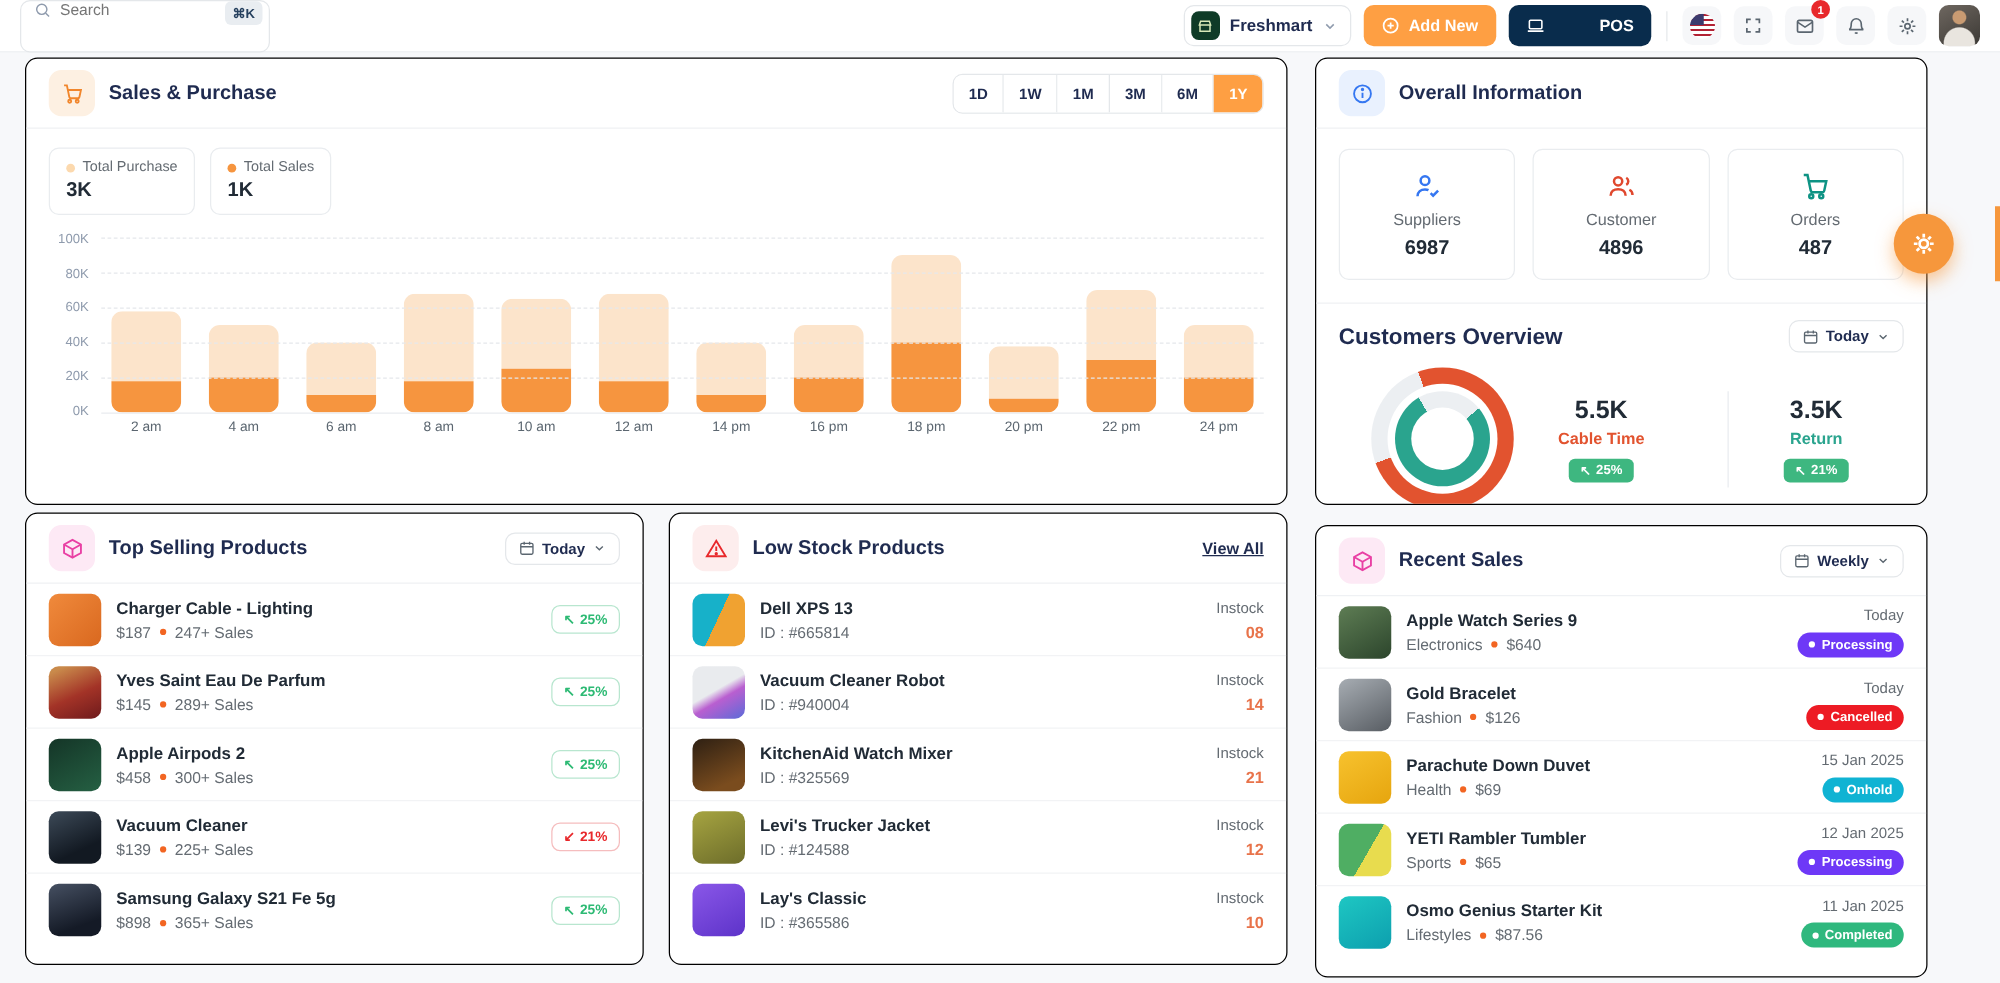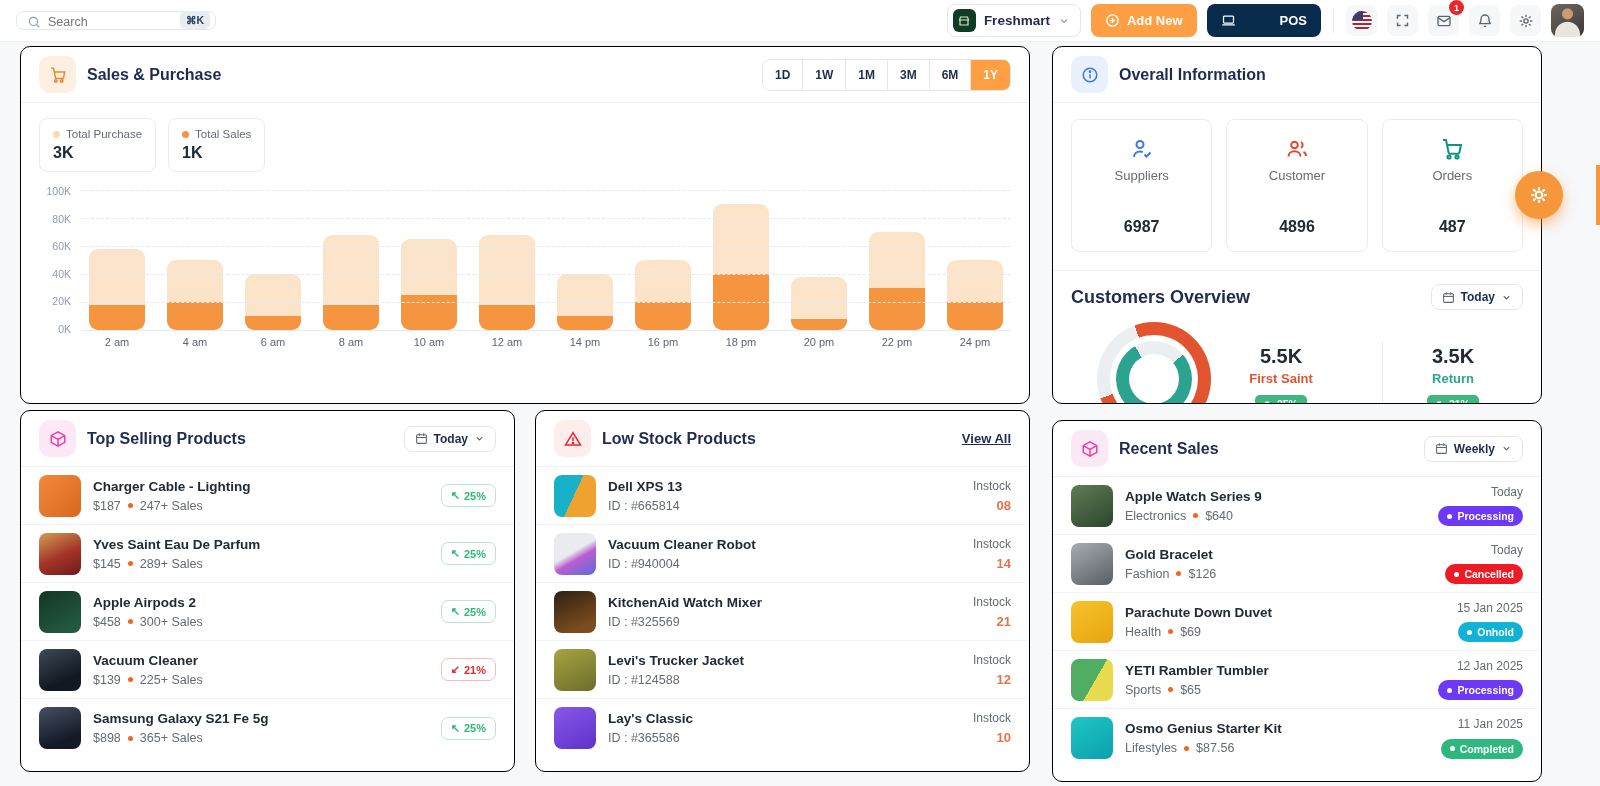--- a/index.html
+++ b/index.html
@@ -1,21 +1,21 @@
 <!DOCTYPE html>
 <html><head>
 <meta charset="utf-8">
 <style>
   * { box-sizing:border-box; margin:0; padding:0; }
   html,body { width:1600px; height:786px; }
   body { font-family:"Liberation Sans",sans-serif; background:#f7f8fa; position:relative; overflow:hidden; color:#212B36; }
 
   
   .topbar { position:absolute; top:0; left:0; right:0; height:42px; background:#fff; border-bottom:1px solid #eceef1; display:flex; align-items:center; justify-content:space-between; padding:0 16px; z-index:5; }
-  .search { width:200px; height:19px; border:1px solid #e4e7ea; border-radius:8px; display:flex; align-items:flex-end; gap:7px; padding:0 5px 0 10px; background:#fff; }
+  .search { width:200px; height:42px; border:1px solid #e4e7ea; border-radius:8px; display:flex; align-items:flex-start; gap:7px; padding:0 5px 0 10px; background:#fff; }
   .search svg { flex-shrink:0; }
   .search input { border:0; outline:0; flex:1; font-size:12.5px; color:#444; min-width:0; background:transparent; font-family:inherit; }
   .search kbd { background:#e9edf1; border-radius:5px; font-size:10.5px; color:#27415f; padding:3px 6px; font-family:inherit; font-weight:bold; }
   .tb-right { display:flex; align-items:center; gap:10px; }
   .store-chip { display:flex; align-items:center; gap:8px; border:1px solid #e4e7ea; border-radius:8px; padding:4px 10px 4px 5px; background:#fff; cursor:pointer; font-size:13.5px; color:#1f2b50; font-weight:600; }
   .store-logo { width:23px; height:23px; border-radius:6px; background:#0f3b27; display:flex; align-items:center; justify-content:center; color:#d8e9b8; }
   .btn { border:none; border-radius:8px; height:33px; padding:0 14px; font-weight:bold; font-size:13px; display:flex; gap:7px; align-items:center; cursor:pointer; font-family:inherit; }
   .btn-addnew { background:#FE9F43; color:#fff; }
   .btn-pos { background:#092C4C; color:#fff;gap:44px; }
   .tb-divider { width:1px; height:24px; background:#e6e9ec; margin:0 2px; }
@@ -66,21 +66,21 @@
   .bar-col { width:56px; display:flex; flex-direction:column; border-radius:9px; overflow:hidden; }
   .seg-purchase { background:#FCE4CB; flex:1; }
   .seg-sales { background:#F6953F; flex-shrink:0; }
   .x-labels { position:absolute; top:146px; left:0; right:0; display:flex; justify-content:space-between; padding:0 8px; font-size:11px; color:#5B6670; }
   .x-labels span { width:56px; text-align:center; }
 
   
   .ov-row { display:flex; gap:14px; padding:16px 18px; }
   .ov-box { flex:1; border:1px solid #e9ecef; border-radius:8px; display:flex; flex-direction:column; align-items:center; padding:17px 0 15px; gap:7px; }
   .ov-label { font-size:13px; color:#646B72; }
-  .ov-value { font-size:16px; font-weight:bold; color:#212B36;margin-top:28px; }
+  .ov-value { font-size:16px; font-weight:bold; color:#212B36; }
 
   .co-head { display:flex; justify-content:space-between; align-items:center; padding:13px 18px 2px; border-top:1px solid #eff1f4; margin-top:2px; }
   .co-title { font-size:18px; font-weight:bold; color:#1f2b50; }
   .chip-select { display:flex; align-items:center; gap:6px; border:1px solid #e4e7ea; border-radius:8px; padding:5px 10px; font-size:12px; font-weight:600; color:#1f2b50; background:#fff; cursor:pointer; font-family:inherit; }
   .co-body { display:flex; align-items:center; padding:10px 18px 0; }
   .donut { position:relative; width:114px; height:114px; margin-left:26px; flex-shrink:0; }
   .donut div { border-radius:50%; position:absolute; }
   .ring-outer { inset:0; }
   .hole-outer { inset:13px; background:#fff; }
   .ring-inner { inset:19px; }
@@ -381,21 +381,21 @@
   <div class="co-body">
     <div class="donut">
       <div class="ring-outer" style="background:conic-gradient(from 340deg,#E2532F 0 270deg,#ECEFF2 270deg 360deg)"></div>
       <div class="hole-outer"></div>
       <div class="ring-inner" style="background:conic-gradient(from 50deg,#2AA48E 0 280deg,#ECEFF2 280deg 360deg)"></div>
       <div class="hole-inner"></div>
     </div>
     <div class="co-stats">
       <div class="co-col">
         <div class="co-value">5.5K</div>
-        <div class="co-label first">First Saint</div>
+        <div class="co-label first">Cable Time</div>
         <span class="co-badge">
             <span>↖</span>
             <span>25%</span>
           </span>
       </div>
       <div class="co-col">
         <div class="co-value">3.5K</div>
         <div class="co-label ret">Return</div>
         <span class="co-badge">
             <span>↖</span>

